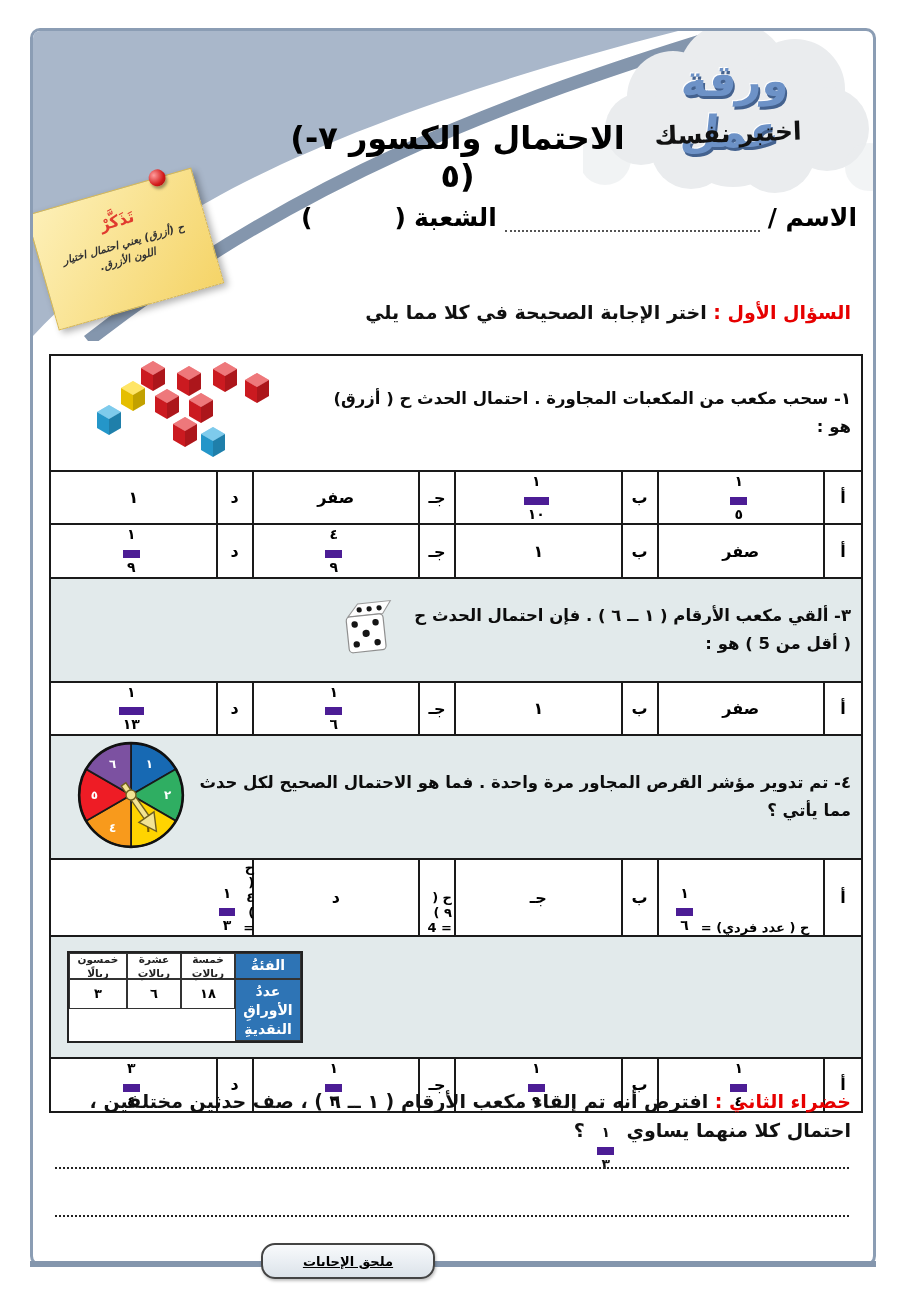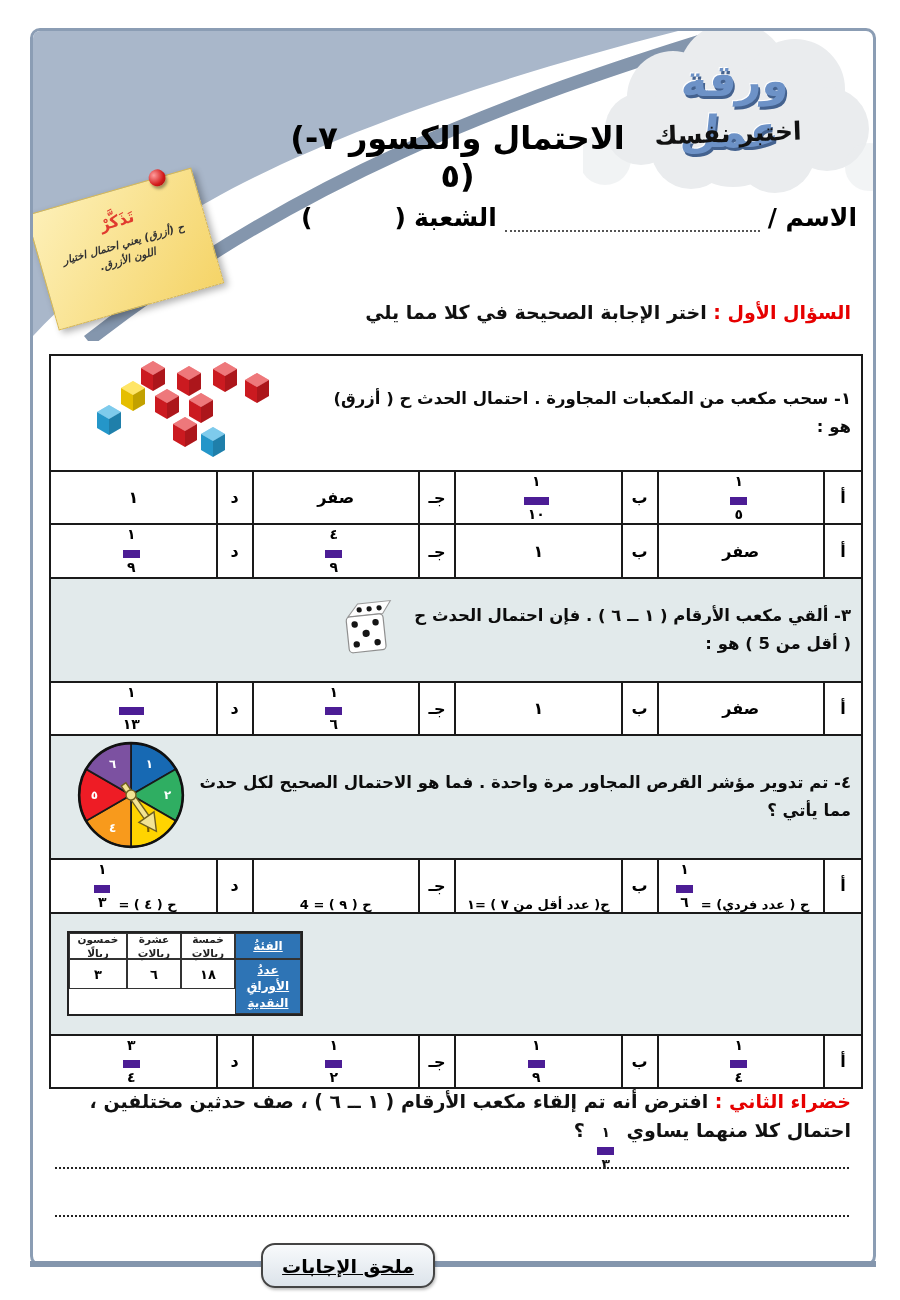--- a/index.html
+++ b/index.html
@@ -59,29 +59,29 @@
   .arow .val .pre{padding:0 2px;}
   .arow.small .val{font-size:13px;align-items:flex-end;}
   .frac{display:inline-flex;flex-direction:column;align-items:center;line-height:1.05;
     margin:2px 6px;font-size:14px;font-weight:bold;}
   .frac .den{border-top:8px solid #4c1d95;padding:2px 4px 0 4px;margin-top:8px;}
   
   .money{display:grid;direction:rtl;grid-template-columns:66px 54px 54px 58px;
     border:2px solid #222;background:#fff;}
   .money>div{border:1px solid #333;display:flex;align-items:center;justify-content:center;
     text-align:center;font-weight:bold;padding:2px;}
-  .money .mh{background:var(--table-blue);color:#fff;font-size:12px;line-height:1.35;text-decoration:underline;}
+  .money .mh{background:var(--table-blue);color:#fff;font-size:14px;line-height:1.35;}
   .money .ml{font-size:10.5px;line-height:1.35;color:#222;height:26px;}
   .money .mv{font-size:13px;height:30px;}
   
   .ans-line{position:absolute;left:22px;right:24px;border-bottom:2.5px dotted #222;height:2px;}
   
-  .fbtn{position:absolute;height:45px;display:flex;align-items:center;justify-content:center;
+  .fbtn{position:absolute;height:36px;display:flex;align-items:center;justify-content:center;
     border:2.5px solid #444;border-radius:14px;background:linear-gradient(#f8fafc,#dce3ea);
-    font-size:19px;font-weight:bold;color:#000;text-decoration:underline;cursor:pointer;
+    font-size:13px;font-weight:bold;color:#000;text-decoration:underline;cursor:pointer;
     box-shadow:1px 2px 3px rgba(0,0,0,.25);}
   svg text{font-weight:bold;}
 </style>
 </head>
 <body>
 
 <div class="frame">
   <div class="frame-clip">
 
     <svg class="swoosh" width="770" height="310" viewBox="0 0 770 310">
@@ -297,23 +297,20 @@
       <div class="arow small">
         <div>أ</div>
         <div class="val">
             <span class="pre">ح ( عدد فردي) =</span>
             <span class="frac">
               <span class="num">١</span>
               <span class="den">٦</span>
             </span>
           </div>
         <div>ب</div>
-        <div class="val">
-            <span class="pre">ح( عدد أقل من ٧ ) =١</span>
-          </div>
         <div>جـ</div>
         <div class="val">
             <span class="pre">ح ( ٩ ) = 4</span>
           </div>
         <div>د</div>
         <div class="val">
             <span class="pre">ح ( ٤ ) =</span>
             <span class="frac">
               <span class="num">١</span>
               <span class="den">٣</span>

